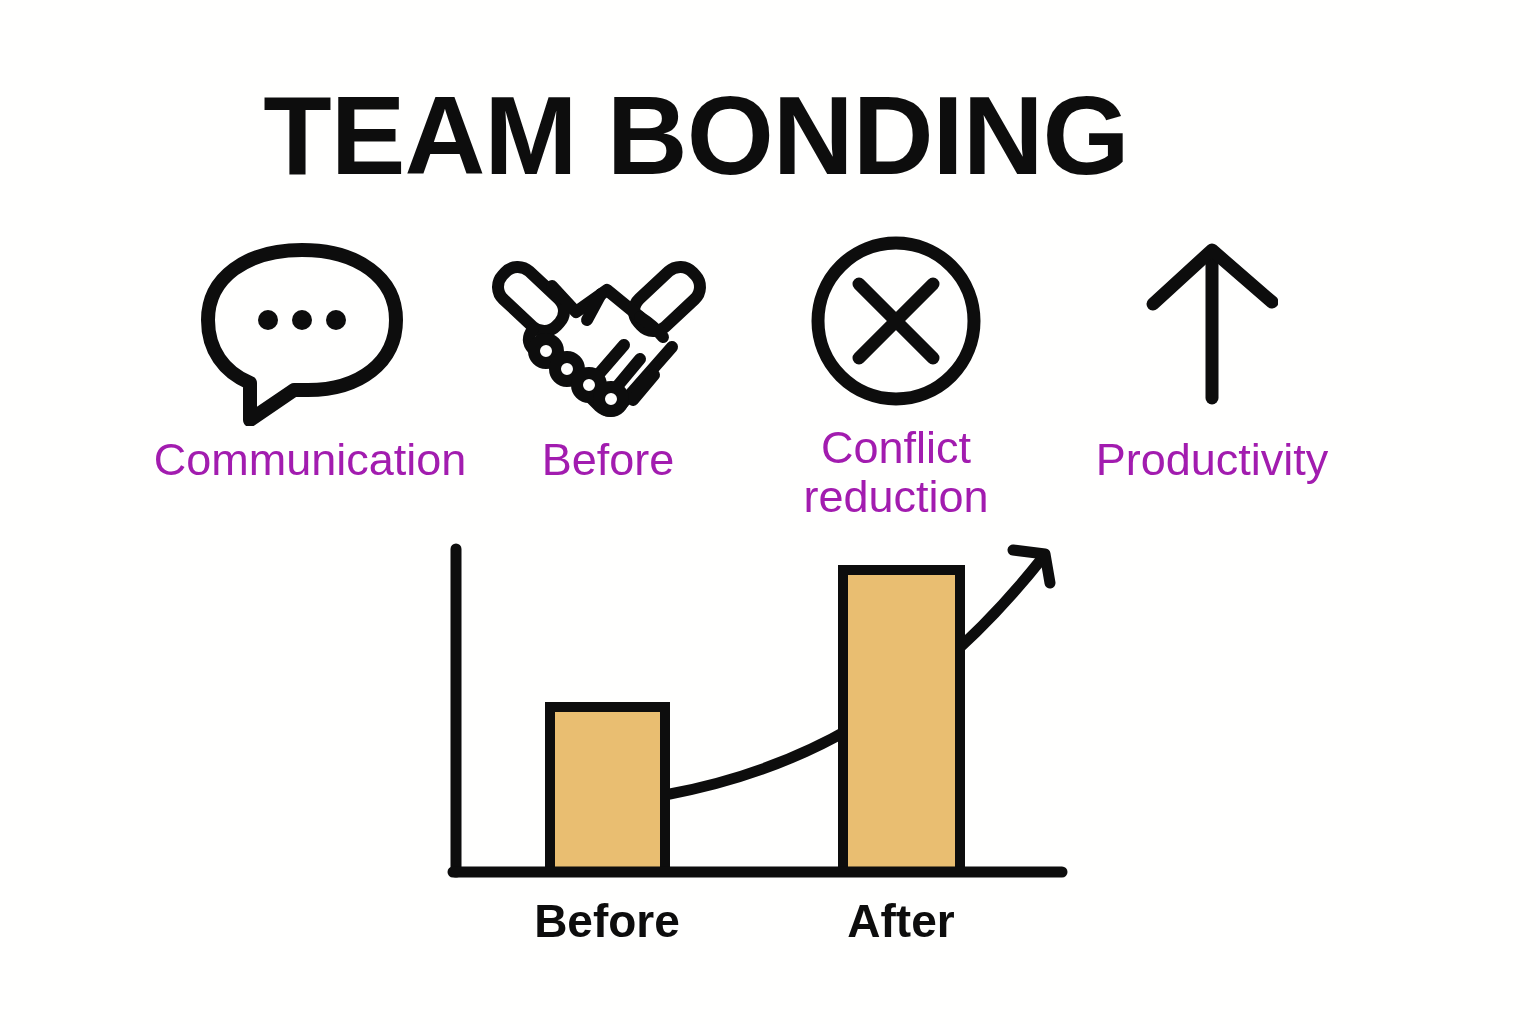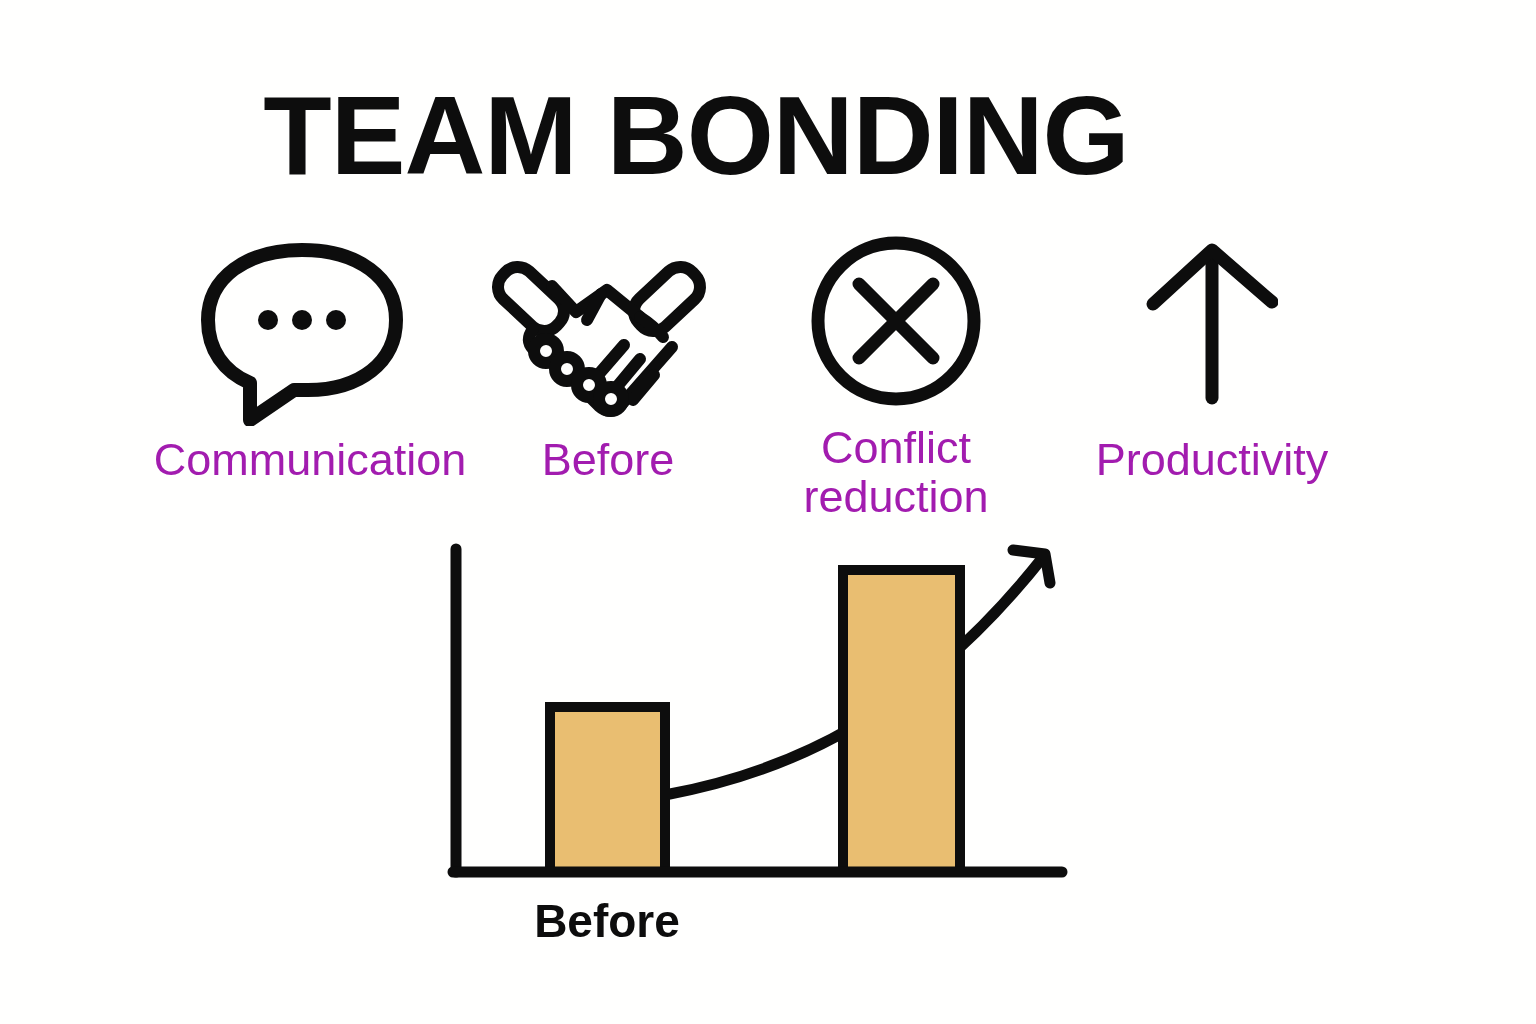--- a/index.html
+++ b/index.html
@@ -115,14 +115,15 @@
     <rect x="110" width="115" y="179" height="165" fill="#E9BE71" stroke="#0D0D0D" stroke-width="10"></rect>
     <rect x="403" width="117" y="42" height="302" fill="#E9BE71" stroke="#0D0D0D" stroke-width="10"></rect>
 
     <g fill="none" stroke="#0D0D0D" stroke-width="11" stroke-linecap="round">
       <path d="M 16 21 L 16 344"></path>
       <path d="M 13 344 L 622 344"></path>
     </g>
   </svg>
 
   <div class="axis-label" style="left:487px;top:898px;width:240px;">Before</div>
+  <div class="axis-label" style="left:781px;top:898px;width:240px;">After</div>
 
 </div>
 
 </body></html>

